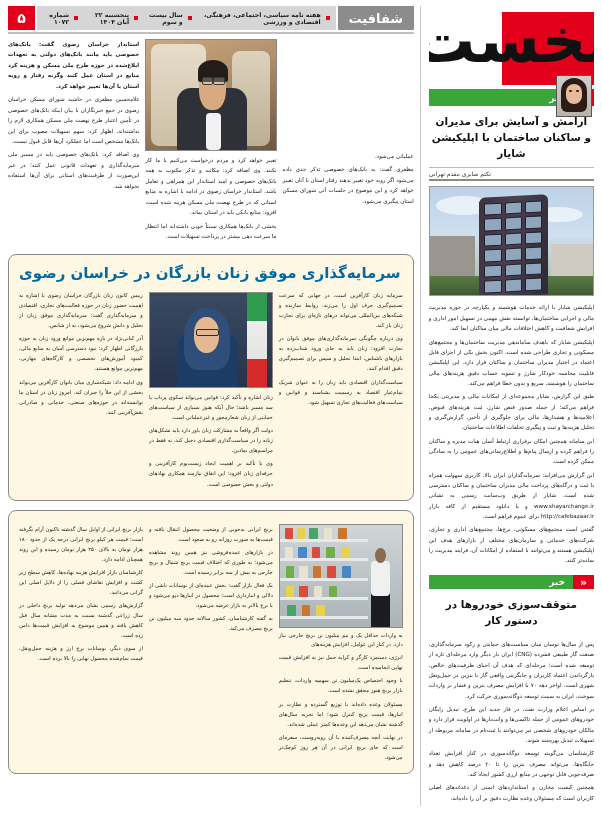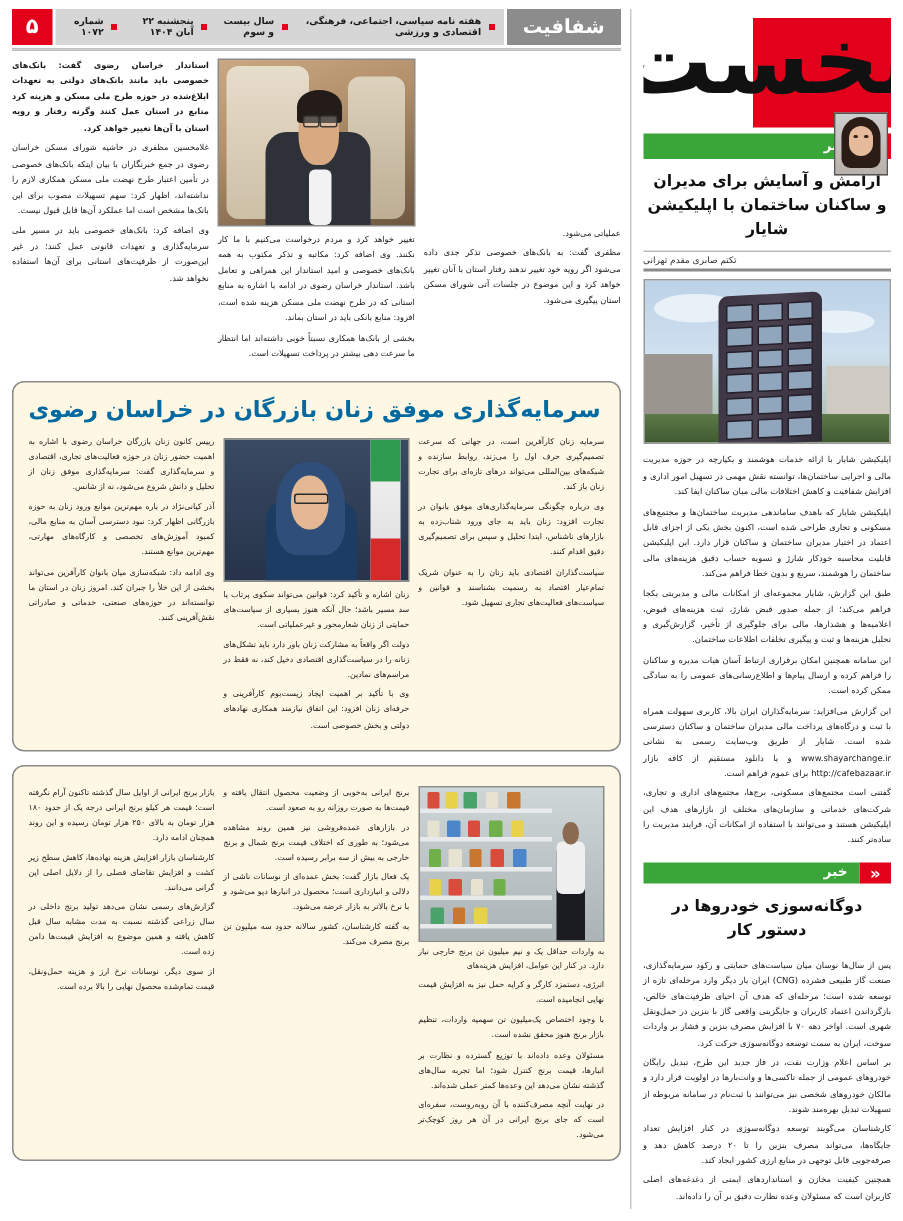--- a/index.html
+++ b/index.html
@@ -435,21 +435,21 @@
       <p>این سامانه همچنین امکان برقراری ارتباط آسان هیات مدیره و ساکنان را فراهم کرده و ارسال پیام‌ها و اطلاع‌رسانی‌های عمومی را به سادگی ممکن کرده است.</p>
       <p>این گزارش می‌افزاید: سرمایه‌گذاران ایران بالا، کاربری سهولت همراه با ثبت و درگاه‌های پرداخت مالی مدیران ساختمان و ساکنان دسترسی شده است. شایار از طریق وب‌سایت رسمی به نشانی www.shayarchange.ir و یا دانلود مستقیم از کافه بازار http://cafebazaar.ir برای عموم فراهم است.</p>
       <p>گفتنی است مجتمع‌های مسکونی، برج‌ها، مجتمع‌های اداری و تجاری، شرکت‌های خدماتی و سازمان‌های مختلف از بازارهای هدف این اپلیکیشن هستند و می‌توانند با استفاده از امکانات آن، فرایند مدیریت را ساده‌تر کنند.</p>
     </div>
 
     <div class="sec-head" style="margin-top:6px">
       <div class="sec-chev">«</div>
       <div class="sec-bar">خبر</div>
     </div>
 
-    <div class="side-title">دوگانه‌سوزی خودروها در دستور کار</div>
+    <div class="side-title">متوقف‌سوزی خودروها در دستور کار</div>
 
     <div class="side-body">
       <p>پس از سال‌ها نوسان میان سیاست‌های حمایتی و رکود سرمایه‌گذاری، صنعت گاز طبیعی فشرده (CNG) ایران بار دیگر وارد مرحله‌ای تازه از توسعه شده است؛ مرحله‌ای که هدف آن احیای ظرفیت‌های خالص، بازگرداندن اعتماد کاربران و جایگزینی واقعی گاز با بنزین در حمل‌ونقل شهری است. اواخر دهه ۷۰ با افزایش مصرف بنزین و فشار بر واردات سوخت، ایران به سمت توسعه دوگانه‌سوزی حرکت کرد.</p>
       <p>بر اساس اعلام وزارت نفت، در فاز جدید این طرح، تبدیل رایگان خودروهای عمومی از جمله تاکسی‌ها و وانت‌بارها در اولویت قرار دارد و مالکان خودروهای شخصی نیز می‌توانند با ثبت‌نام در سامانه مربوطه از تسهیلات تبدیل بهره‌مند شوند.</p>
       <p>کارشناسان می‌گویند توسعه دوگانه‌سوزی در کنار افزایش تعداد جایگاه‌ها، می‌تواند مصرف بنزین را تا ۲۰ درصد کاهش دهد و صرفه‌جویی قابل توجهی در منابع ارزی کشور ایجاد کند.</p>
       <p>همچنین کیفیت مخازن و استانداردهای ایمنی از دغدغه‌های اصلی کاربران است که مسئولان وعده نظارت دقیق بر آن را داده‌اند.</p>
     </div>
 
   </div>
 

